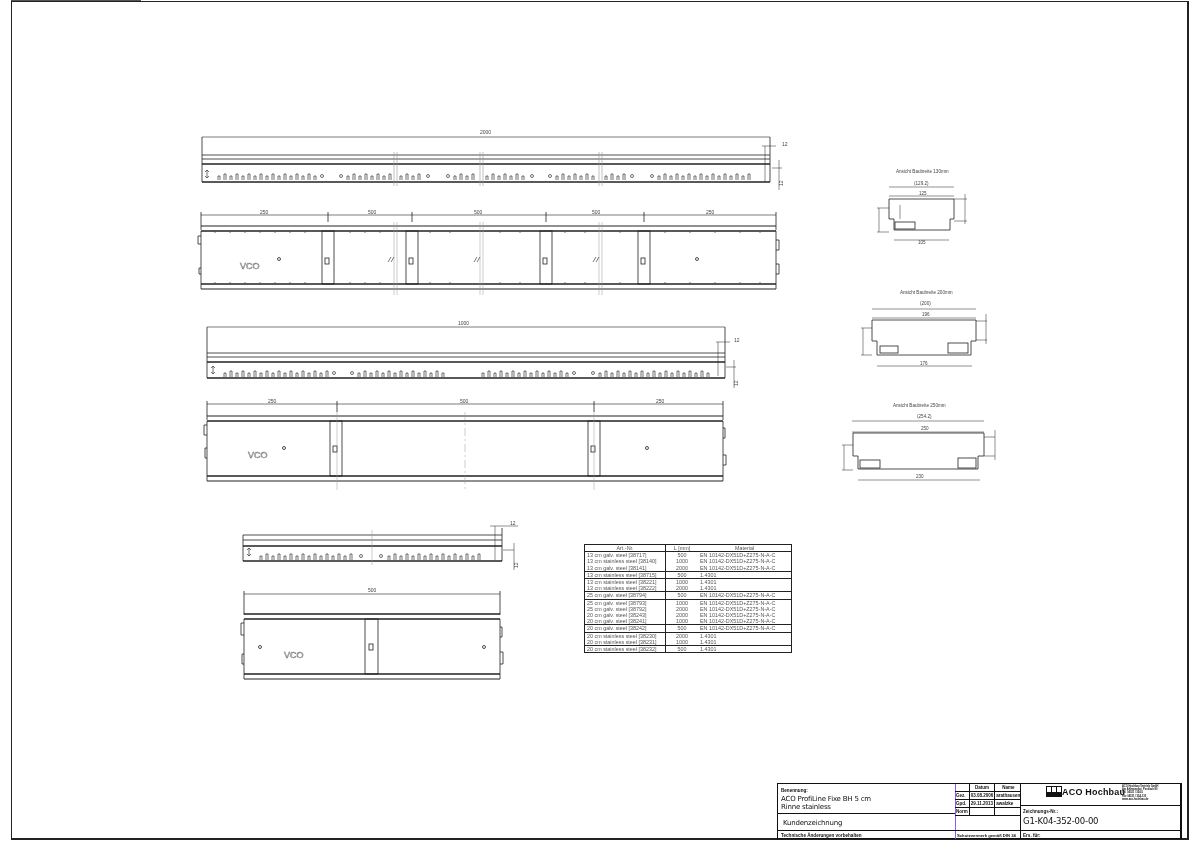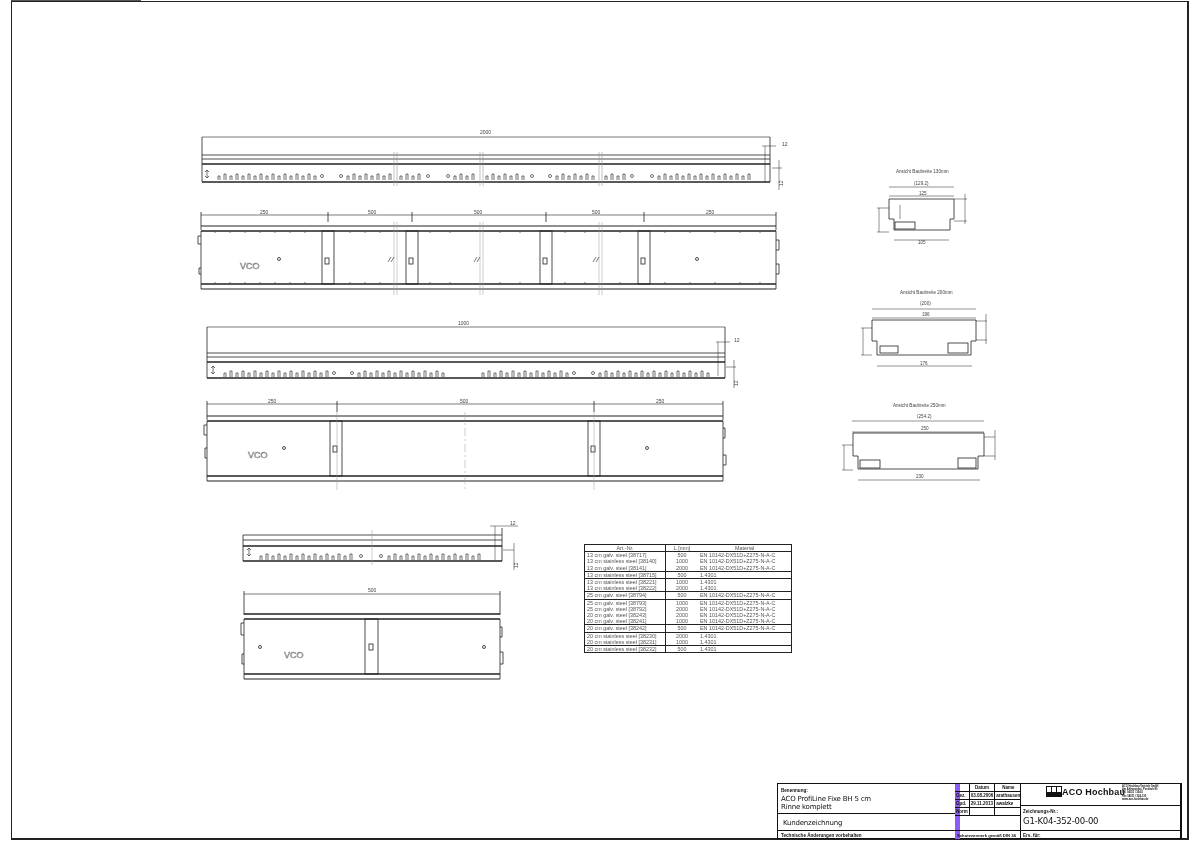--- a/index.html
+++ b/index.html
@@ -11,21 +11,21 @@
   .vlabel{font-family:"Liberation Sans",sans-serif;font-size:4.6px;fill:#444;}
   
   .ptable{position:absolute;left:584px;top:544px;width:208px;border:1px solid #222;font-size:5.4px;line-height:6.2px;color:#555;border-collapse:collapse;}
   .ptable td,.ptable th{padding:0 2px;white-space:nowrap;font-weight:normal;}
   .ptable th{text-align:center;border-bottom:1px solid #222;}
   .ptable td.c1{border-right:1px solid #222;width:76px;}
   .ptable td.c2{width:28px;text-align:center;}
   .ptable tr.sep td{border-top:1px solid #222;}
   
   .tb{position:absolute;left:777px;top:783px;width:405px;height:56px;border:1px solid #111;border-right:2px solid #111;box-sizing:border-box;font-family:"Liberation Sans",sans-serif;}
-  .tb .l{position:absolute;left:0;top:0;width:177px;height:55px;border-right:5px solid #8b5cf6;}
+  .tb .l{position:absolute;left:0;top:0;width:177px;height:55px;border-right:1px solid #8b5cf6;}
   .tb .m{position:absolute;left:177px;top:0;width:65px;height:55px;border-right:1px solid #111;}
   .tb .r{position:absolute;left:242px;top:0;width:161px;height:55px;}
   .tb .b1{position:absolute;left:0;top:46px;width:403px;border-top:1px solid #111;}
   .small{font-size:4.6px;font-weight:bold;}
   .t7{font-size:7px;font-family:"DejaVu Sans",sans-serif;letter-spacing:-0.2px;}
   .t8{font-size:8.5px;font-family:"DejaVu Sans",sans-serif;letter-spacing:-0.2px;}
   .mgrid{position:absolute;left:0;top:0;width:65px;border-collapse:collapse;font-size:4.5px;font-weight:bold;}
   .mgrid td{border-bottom:1px solid #111;border-right:1px solid #111;height:7px;padding:0 1px;}
   .mgrid td:last-child{border-right:none;}
 </style>
@@ -411,21 +411,21 @@
         <td class="c2">500</td>
         <td class="c3">1.4301</td>
       </tr>
     </tbody>
 </table>
 
 <div class="tb">
   <div class="l">
     <div class="small" style="position:absolute;left:3px;top:4px;">Benennung:</div>
     <div class="t7" style="position:absolute;left:3px;top:11px;">ACO ProfiLine Fixe BH 5 cm</div>
-    <div class="t7" style="position:absolute;left:3px;top:19px;">Rinne komplett</div>
+    <div class="t7" style="position:absolute;left:3px;top:19px;">Rinne stainless</div>
     <div style="position:absolute;left:0;top:29px;width:177px;border-top:1px solid #111;"></div>
     <div class="t7" style="position:absolute;left:5px;top:35px;">Kundenzeichnung</div>
     <div class="small" style="position:absolute;left:3px;top:49px;">Technische Änderungen vorbehalten</div>
   </div>
   <div class="m">
     <table class="mgrid">
       <tbody>
           <tr>
             <td style="width:14px"></td>
             <td style="text-align:center">Datum</td>

